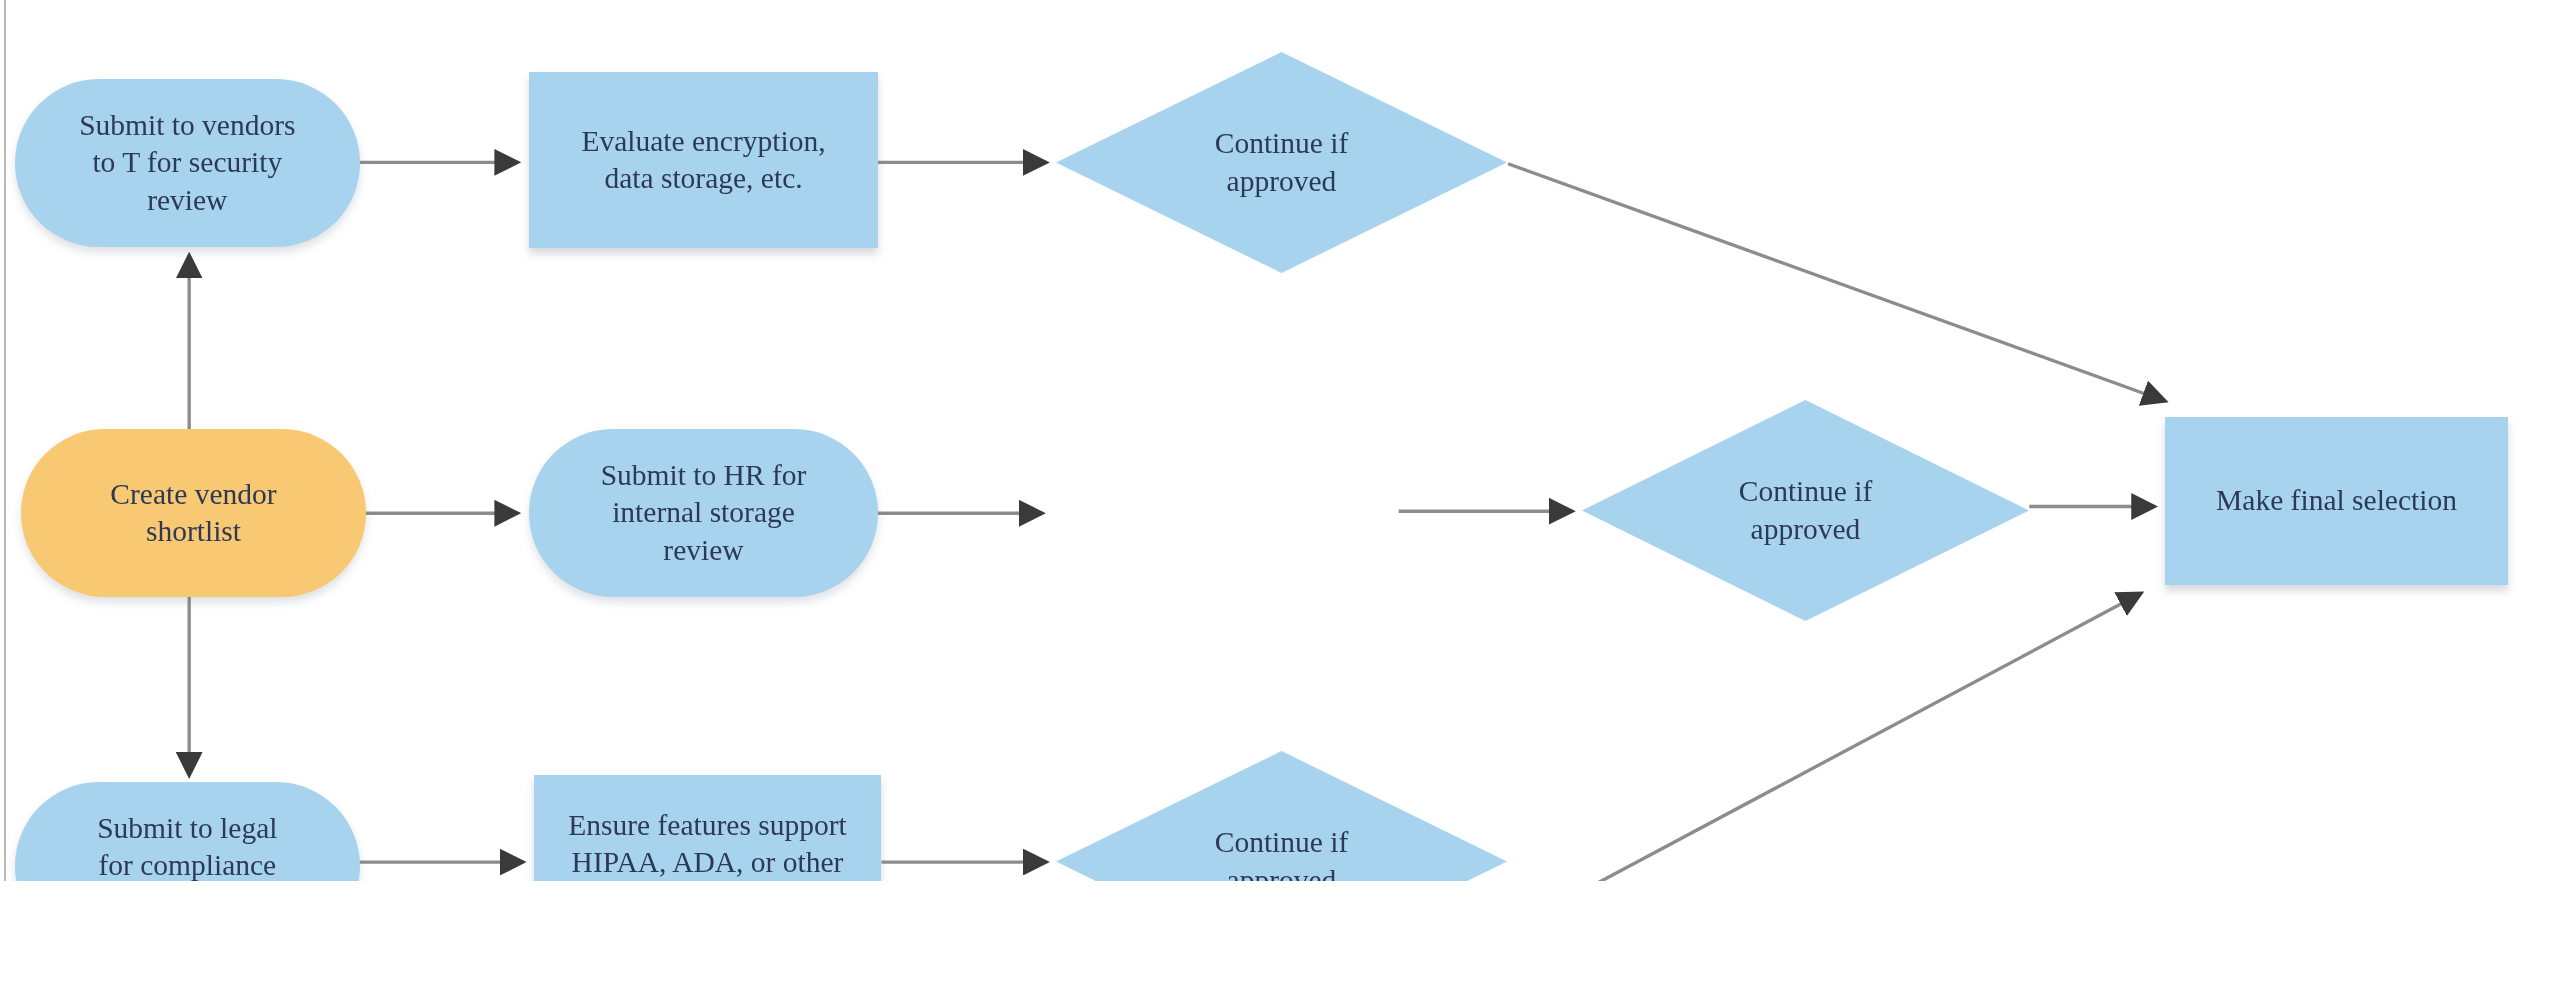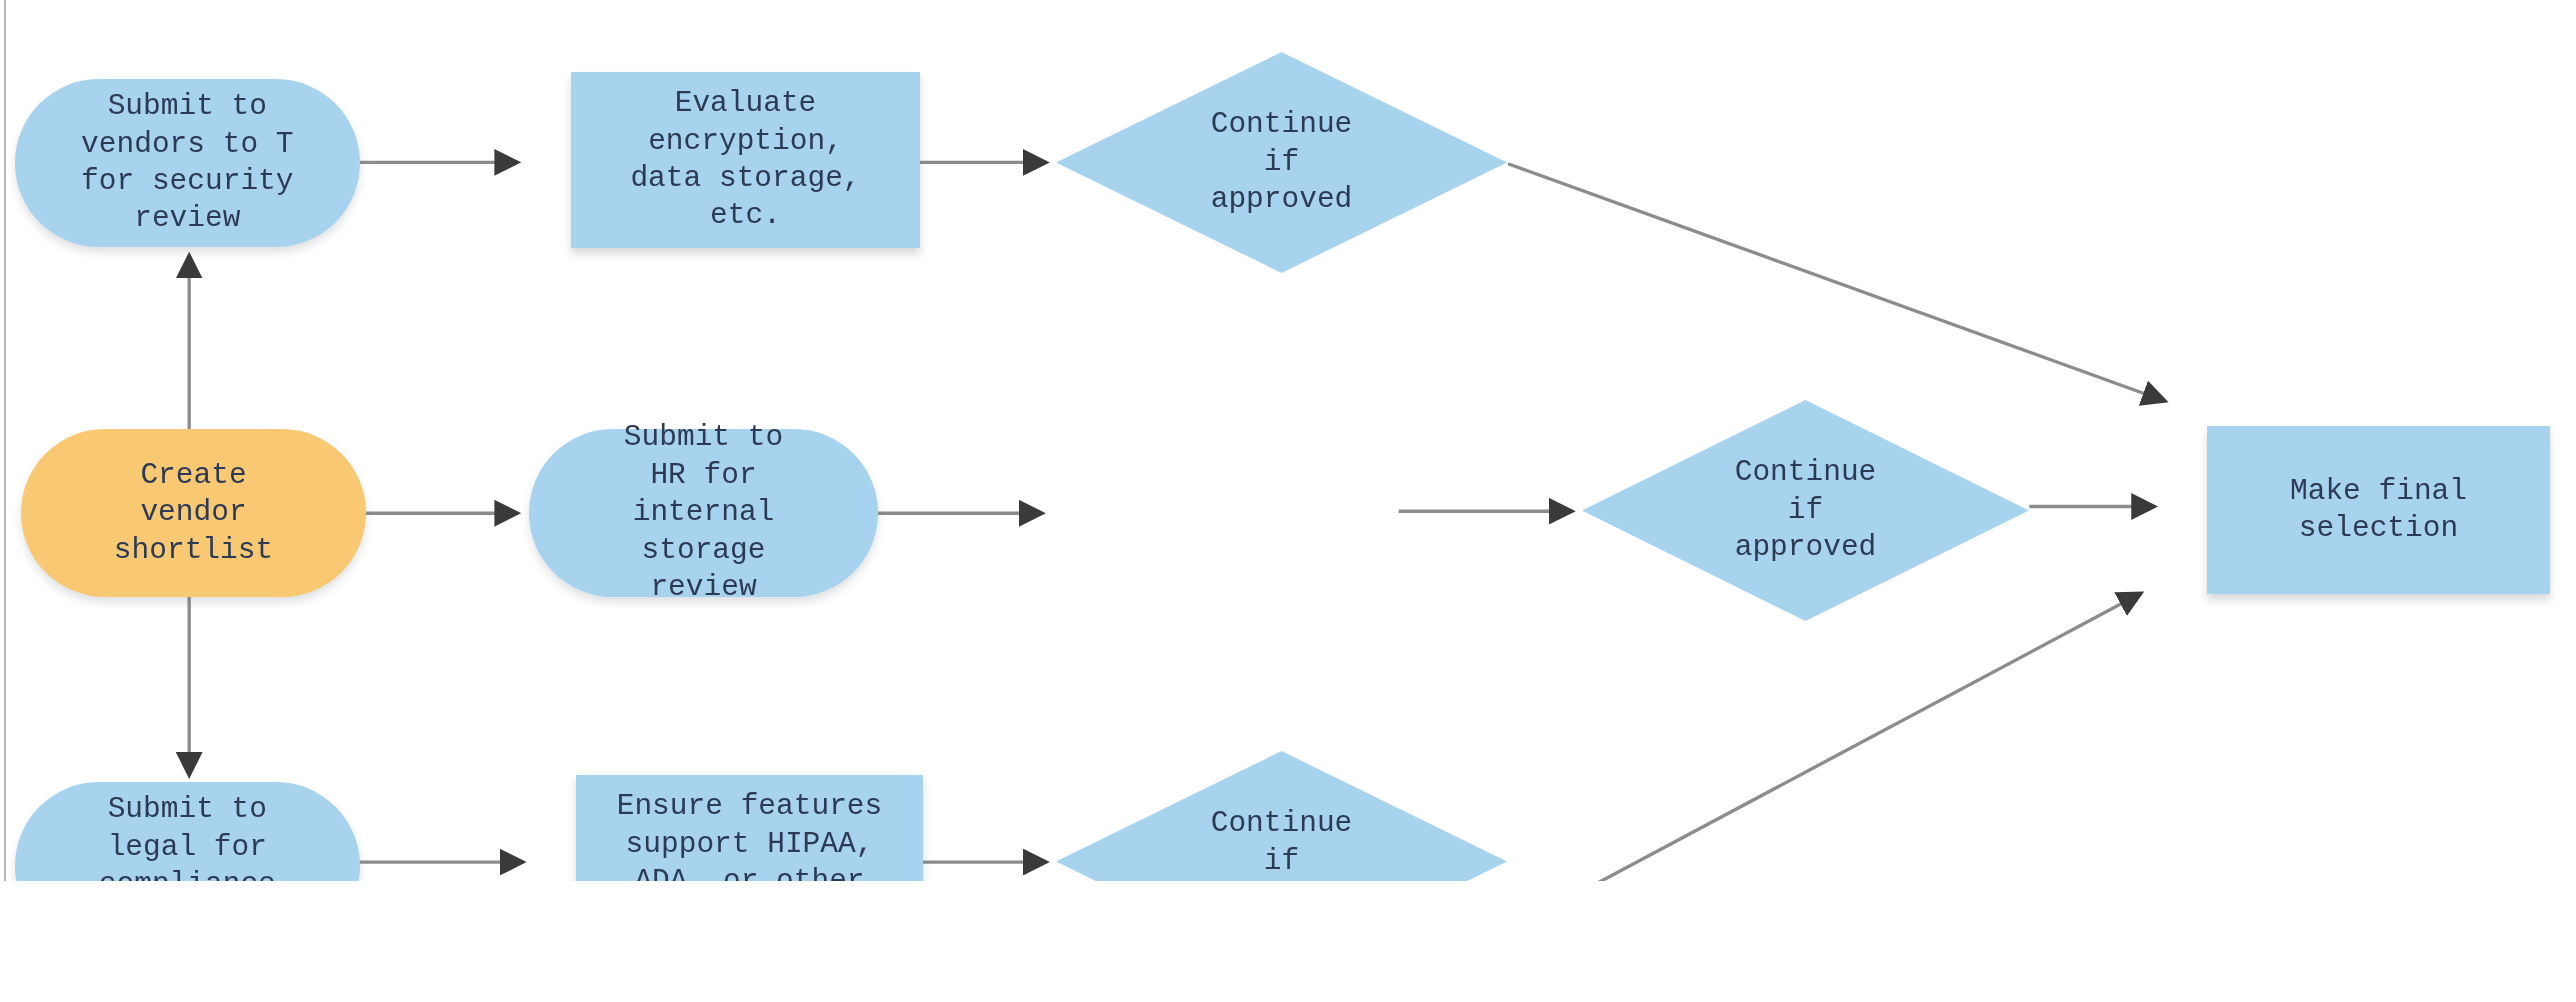--- a/index.html
+++ b/index.html
@@ -10,21 +10,21 @@
     --arrow-color:#3a3a3a;
     --frame-color:#b8b8b8;
     --page-bg:#ffffff;
   }
   html,body{margin:0;padding:0;background:var(--page-bg);}
   .canvas{
     position:relative;
     width:2576px;height:881px;
     overflow:hidden;
     background:var(--page-bg);
-    font-family:Liberation Mono, monospace;
+    font-family:Liberation Serif, serif;
   }
   .frame-left{
     position:absolute;left:4px;top:0;width:2px;height:961px;
     background:var(--frame-color);
   }
   .connectors{
     position:absolute;left:0;top:0;width:2576px;height:1003px;
   }
   .node{
     position:absolute;
@@ -35,21 +35,20 @@
     box-sizing:border-box;
   }
   .pill{
     background:var(--node-blue);
     border-radius:87px;
     box-shadow:0 5.4px 8px rgba(110,120,130,.22);
   }
   .rect{
     background:var(--node-blue);
     box-shadow:0 6px 8px rgba(110,120,130,.28);
-    margin-left:42px;
   }
   .diamond{
     background:var(--node-blue);
     clip-path:polygon(50% 0,100% 50%,50% 100%,0 50%);
   }
   .orange{background:var(--node-orange);}
   .label{display:block;}
 </style>
 </head>
 <body>
@@ -98,21 +97,21 @@
 
   <div class="node pill" style="left:529px;top:429px;width:349px;height:168px">
     <span class="label" style="max-width:208px">Submit to HR for internal storage review</span>
   </div>
 
 
   <div class="node diamond" style="left:1582px;top:400px;width:447px;height:221px">
     <span class="label" style="max-width:168px">Continue if approved</span>
   </div>
 
-  <div class="node rect" style="left:2165px;top:426px;width:343px;height:168px">
+  <div class="node rect" style="left:2165px;top:417px;width:343px;height:168px">
     <span class="label" style="max-width:329px">Make final selection</span>
   </div>
 
   <div class="node rect" style="left:534px;top:775px;width:347px;height:176px">
     <span class="label" style="max-width:295px">Ensure features support HIPAA, ADA, or other regulations.</span>
   </div>
 
   <div class="node pill" style="left:14.8px;top:782px;width:345px;height:168px">
     <span class="label" style="max-width:208px">Submit to legal for compliance review</span>
   </div>

